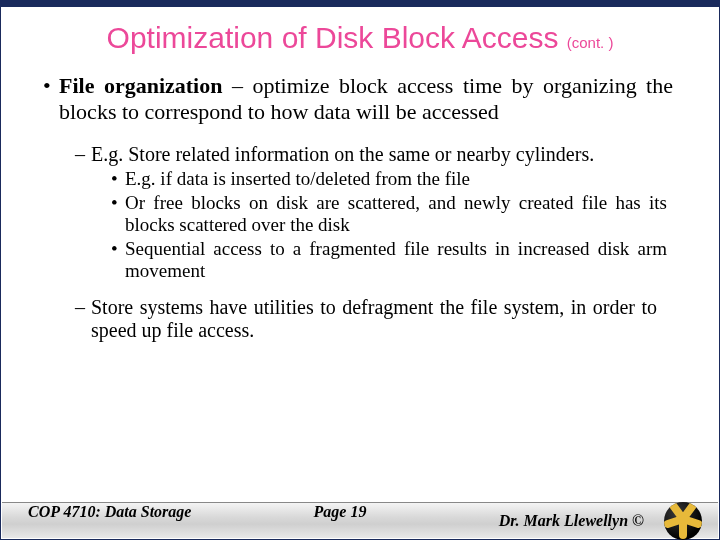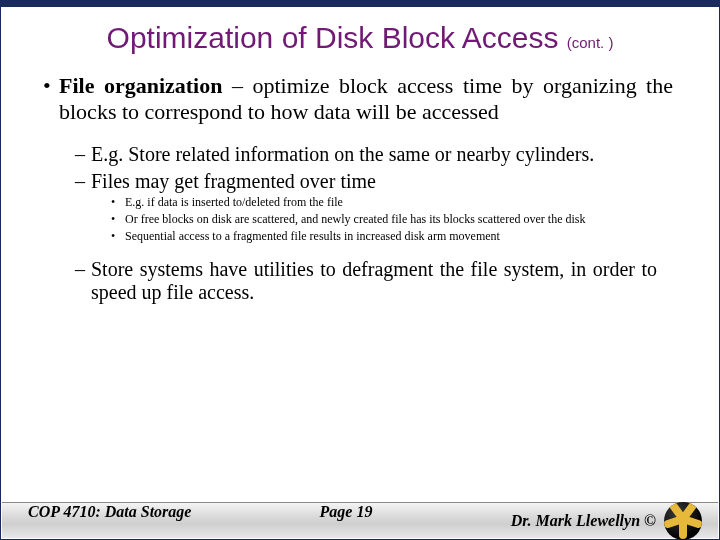--- a/index.html
+++ b/index.html
@@ -21,21 +21,21 @@
   }
   .topbar {
     height: 6px;
     background: #1a2a5c;
     width: 100%;
   }
   .title {
     font-family: Arial, Helvetica, sans-serif;
     font-size: 30px;
     font-weight: 400;
-    color: #701a75;
+    color: #ec4899;
     text-align: center;
     margin-top: 14px;
     margin-bottom: 18px;
   }
   .title .cont {
     font-size: 15px;
   }
   .content {
     flex: 1;
     padding: 0 46px 0 30px;
@@ -49,21 +49,21 @@
   }
   .l1 .bull { display: inline-block; width: 16px; text-indent: 0; }
   .l2 {
     font-size: 20px;
     margin: 4px 16px 2px 60px;
     text-indent: -16px;
     text-align: justify;
   }
   .l2 .dash { display: inline-block; width: 16px; text-indent: 0; }
   .l3 {
-    font-size: 12px;
+    font-size: 19px;
     margin: 2px 6px 2px 94px;
     text-indent: -14px;
     text-align: justify;
   }
   .l3 .bull { display: inline-block; width: 14px; text-indent: 0; }
   .spacer { height: 8px; }
   .footer {
     position: absolute;
     left: 1px; right: 1px; bottom: 1px;
     height: 36px;
@@ -99,21 +99,21 @@
     transform-origin: 50% 0%;
   }
   .logo .p1 { transform: translate(-50%,-2px) rotate(0deg); }
   .logo .p2 { transform: translate(-50%,-2px) rotate(72deg); }
   .logo .p3 { transform: translate(-50%,-2px) rotate(144deg); }
   .logo .p4 { transform: translate(-50%,-2px) rotate(216deg); }
   .logo .p5 { transform: translate(-50%,-2px) rotate(288deg); }
   .footer .left { flex: 0 0 200px; }
   .footer .mid  { flex: 0 0 auto; }
   .footer .right{ flex: 0 0 200px; text-align: right; padding-right: 8px;}
-  .footer .rwrap{ display:flex; align-items:center; gap:0; }
+  .footer .rwrap{ display:flex; align-items:center; gap:12px; }
 </style>
 </head>
 <body>
 
 <div class="slide">
   <div class="topbar"></div>
 
   <h1 class="title">
     <span>Optimization of Disk Block Access </span><span class="cont">(cont. )</span>
   </h1>
@@ -123,23 +123,20 @@
     <p class="l1">
       <span class="bull">•</span><b>File organization</b><span> – optimize block access time by organizing the blocks to correspond to how data will be accessed</span>
     </p>
 
     <div class="spacer"></div>
 
     <p class="l2">
       <span class="dash">–</span><span>E.g.  Store related information on the same or nearby cylinders.</span>
     </p>
 
-    <p class="l2">
-      <span class="dash">–</span><span>Files may get </span><span>fragmented</span><span> over time</span>
-    </p>
 
     <p class="l3">
       <span class="bull">•</span><span>E.g. if data is inserted to/deleted from the file</span>
     </p>
     <p class="l3">
       <span class="bull">•</span><span>Or free blocks on disk are scattered, and newly created file has its blocks scattered over the disk</span>
     </p>
     <p class="l3">
       <span class="bull">•</span><span>Sequential access to a fragmented file results in increased disk arm movement</span>
     </p>

